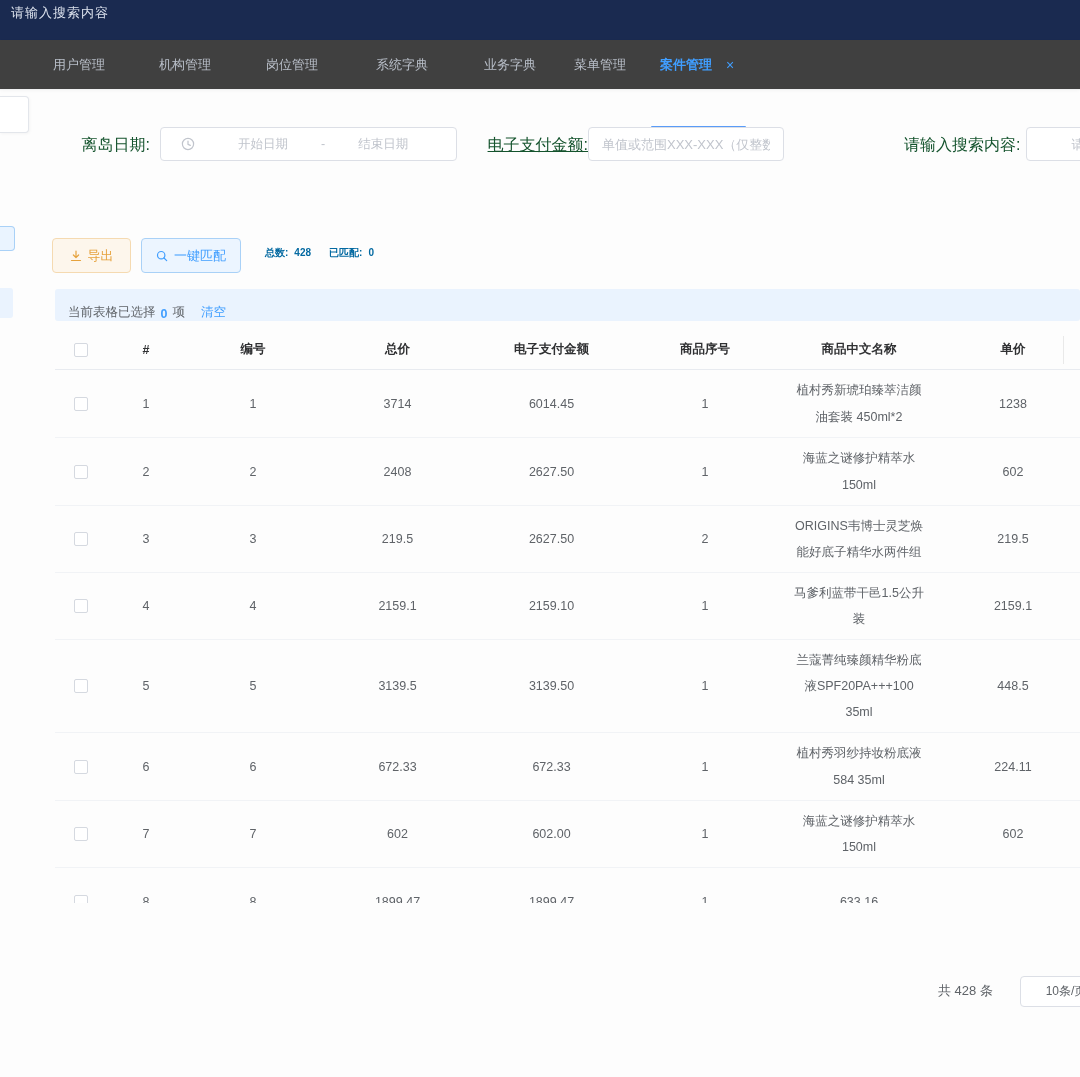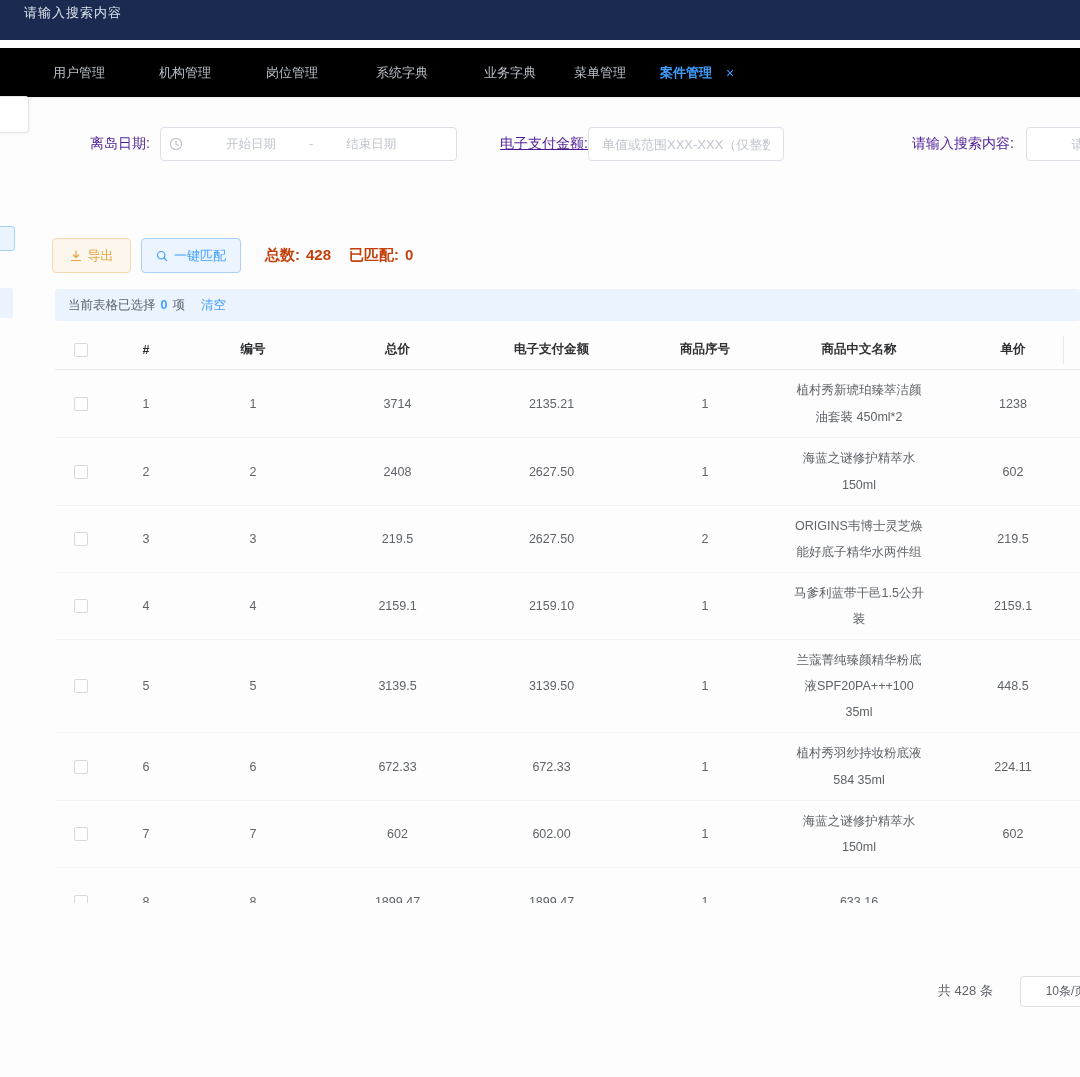--- a/index.html
+++ b/index.html
@@ -2,70 +2,70 @@
 <html><head>
 <meta charset="utf-8">
 <style>
   * { margin:0; padding:0; box-sizing:border-box; }
   html,body { width:1080px; height:1077px; overflow:hidden; }
   body { font-family:"Liberation Sans","DejaVu Sans",sans-serif; background:#fff; }
   .screen { position:relative; width:1080px; height:1077px; overflow:hidden; background:#fdfdfd; }
 
   
   .topbar { position:absolute; left:0; top:0; width:1080px; height:40px; background:#1a2a50; }
-  .topbar-search { position:absolute; left:24px; top:4px; font-size:13px; color:#dde3ee; letter-spacing:1px; }
-
-  
-  .tabbar { position:absolute; left:0; top:48px; width:1080px; height:50px; background:#000000;
+  .topbar-search { position:absolute; left:11px; top:4px; font-size:13px; color:#dde3ee; letter-spacing:1px; }
+
+  
+  .tabbar { position:absolute; left:0; top:40px; width:1080px; height:50px; background:#404040;
             border-bottom:1px solid #f0f1f3; box-shadow:0 1px 3px rgba(0,0,0,0.03); }
   .tab { position:absolute; top:0; height:100%; display:flex; align-items:center;
          font-size:13px; color:#b9bfc9; cursor:pointer; transform:translateX(-50%); white-space:nowrap; }
   .tab.active { color:#409eff; font-weight:bold; transform:none; }
   .tab-close { margin-left:14px; font-size:14px; color:#409eff; font-weight:normal; }
   .tab-underline { position:absolute; left:651px; top:86px; width:95px; height:2px; background:#5a9cf8; border-radius:1px; }
 
   
   .frag-panel { position:absolute; left:0; top:96px; width:29px; height:37px; background:#fff;
                 border:1px solid #e3e6eb; border-left:none; border-radius:0 4px 4px 0;
                 box-shadow:1px 1px 3px rgba(0,0,0,0.04); }
   .frag-btn { position:absolute; left:0; top:226px; width:15px; height:25px; background:#eaf4ff;
               border:1px solid #a9d1f7; border-left:none; border-radius:0 4px 4px 0; }
   .frag-bar { position:absolute; left:0; top:288px; width:13px; height:30px; background:#eaf3fe;
               border-radius:0 3px 3px 0; }
 
   
-  .flabel { position:absolute; top:135px; font-size:14px; color:#4c1d95; text-align:right; white-space:nowrap; }
+  .flabel { position:absolute; top:135px; font-size:16px; color:#14532d; text-align:right; white-space:nowrap; }
   .date-label { left:58px; width:92px; }
   .epay-label { left:484px; width:104px;text-decoration:underline; }
   .prod-label { left:904px; width:110px; }
   .date-box { position:absolute; left:160px; top:127px; width:297px; height:34px; background:#fff;
-              border:1px solid #dcdfe6; border-radius:4px; display:flex; align-items:center; padding:0 8px; }
+              border:1px solid #dcdfe6; border-radius:4px; display:flex; align-items:center; padding:0 20px; }
   .date-box input { border:none; outline:none; width:108px; text-align:center; font-size:12.5px;
                     font-family:inherit; color:#606266; background:transparent; }
   .date-box input::placeholder { color:#c0c4cc; }
   .date-sep { font-size:12.5px; color:#c0c4cc; padding:0 4px; }
   .clock { margin-right:14px; flex:none; display:flex; }
   .text-input { position:absolute; top:127px; height:34px; background:#fff; border:1px solid #dcdfe6;
                 border-radius:4px; font-size:13px; font-family:inherit; color:#606266; padding:0 13px; outline:none; }
   .text-input::placeholder { color:#c0c4cc; }
   .epay-input { left:588px; width:196px; }
   .prod-input { left:1026px; width:130px; text-align:center; }
 
   
   .btn { position:absolute; top:238px; height:35px; border-radius:4px; display:flex; align-items:center;
          justify-content:center; font-size:13px; cursor:pointer; gap:6px; }
   .btn-export { left:52px; width:79px; background:#fdf6ec; border:1px solid #f5dab1; color:#e6a23c; }
   .btn-match { left:141px; width:100px; background:#ecf5ff; border:1px solid #a9d1f7; color:#409eff; }
-  .stats { position:absolute; left:265px; top:246px; font-size:15px; font-weight:bold; color:#c2410c; }
+  .stats { position:absolute; left:265px; top:246px; font-size:10px; font-weight:bold; color:#0369a1; }
   .stats span { margin-right:6px; }
   .stats .gap { margin-left:12px; }
 
   
   .sel-bar { position:absolute; left:55px; top:289px; width:1025px; height:32px; background:#eaf3fe;
-             border-radius:3px; display:flex; align-items:center; padding:0 13px; font-size:12.5px; color:#5f6368; }
+             border-radius:3px; display:flex; align-items:flex-end; padding:0 13px; font-size:12.5px; color:#5f6368; }
   .sel-count { color:#409eff; font-weight:bold; margin:0 5px; }
   .sel-suffix { margin-right:16px; }
   .sel-clear { color:#409eff; cursor:pointer; }
 
   
   .table-wrap { position:absolute; left:55px; top:330px; width:1025px; height:573px; overflow:hidden; }
   .t-row { display:flex; width:1035px; border-bottom:1px solid #f1f3f6; align-items:center; }
   .t-head { height:40px; border-bottom:1px solid #e8ebf0; font-weight:bold; color:#303133; }
   .t-cell { flex:none; text-align:center; font-size:12.5px; color:#5f6368; padding:0 6px; }
   .t-head .t-cell { color:#303133; }
@@ -171,21 +171,21 @@
       <div class="t-cell c6">商品中文名称</div>
       <div class="t-cell c7">单价</div>
       <div class="head-divider"></div>
     </div>
 
     <div class="t-row h68">
       <div class="t-cell c0"><input type="checkbox" class="cb" style=""></div>
       <div class="t-cell c1">1</div>
       <div class="t-cell c2">1</div>
       <div class="t-cell c3">3714</div>
-      <div class="t-cell c4">2135.21</div>
+      <div class="t-cell c4">6014.45</div>
       <div class="t-cell c5">1</div>
       <div class="t-cell c6 name">植村秀新琥珀臻萃洁颜油套装 450ml*2</div>
       <div class="t-cell c7">1238</div>
     </div>
 
     <div class="t-row h68">
       <div class="t-cell c0"><input type="checkbox" class="cb" style=""></div>
       <div class="t-cell c1">2</div>
       <div class="t-cell c2">2</div>
       <div class="t-cell c3">2408</div>

